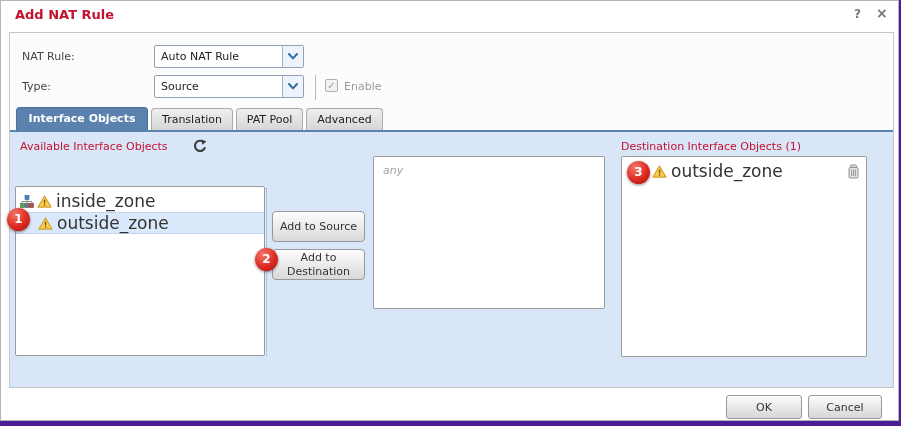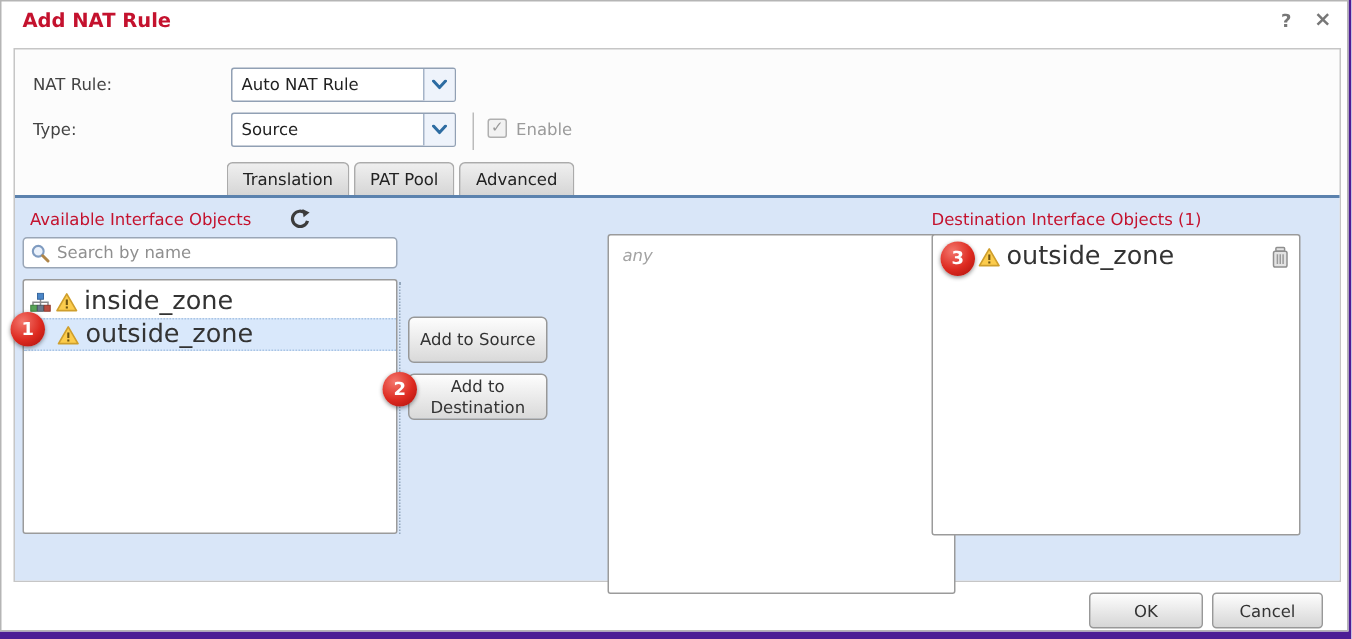--- a/index.html
+++ b/index.html
@@ -83,43 +83,35 @@
             </svg>
         </span>
       </div>
 
       <div class="vdivider" style="left:305px; top:42px; height:25px;"></div>
       <div class="checkbox" style="left:315px; top:46px;">
         <span>✓</span>
       </div>
       <div class="chk-label" style="left:334px; top:47px;">Enable</div>
 
+      <div class="tab active" style="left:6px;   width:132px;">Interface Objects</div>
       <div class="tab inactive" style="left:141px; width:82px;">Translation</div>
       <div class="tab inactive" style="left:226px; width:67px;">PAT Pool</div>
       <div class="tab inactive" style="left:296px; width:77px;">Advanced</div>
 
       <div class="content">
 
         <div class="col-title" style="left:10px; top:8px;">Available Interface Objects</div>
         <span class="icon" style="position:absolute; left:183px; top:7px;">
           <svg width="14" height="14" viewBox="0 0 14 14">
               <path d="M12 8.2 A5.1 5.1 0 1 1 10.6 3.2" fill="none" stroke="#3c3c3c" stroke-width="2.1"></path>
               <path d="M8.6 0.4 L13.4 2.6 L9.4 5.8 Z" fill="#3c3c3c"></path>
             </svg>
         </span>
 
-        <div class="search-box">
-          <span class="search-icon icon">
-            <svg width="14" height="14" viewBox="0 0 14 14">
-                <circle cx="5.5" cy="5.5" r="3.6" fill="#eaf1fb" stroke="#7f9bc0" stroke-width="1.4"></circle>
-                <line x1="8.5" y1="8.5" x2="12" y2="12" stroke="#b08648" stroke-width="2" stroke-linecap="round"></line>
-              </svg>
-          </span>
-          <input placeholder="Search by name" style="">
-        </div>
 
         <div class="panel" style="left:5px; top:54px; width:250px; height:170px;">
           <div class="list-row" style="margin-top:3px;">
             <span class="icon">
               <svg width="14" height="13" viewBox="0 0 14 13">
                 <path d="M7 4 V6.5 M2 9 V6.5 H12 V9 M7 6.5 V9" fill="none" stroke="#8a8a8a" stroke-width="1"></path>
                 <rect x="5" y="0.5" width="4" height="4" fill="#4a86c8" stroke="#2f5f97" stroke-width="0.6"></rect>
                 <rect x="0.5" y="8.5" width="4" height="4" fill="#57a457" stroke="#3b7a3b" stroke-width="0.6"></rect>
                 <rect x="5" y="8.5" width="4" height="4" fill="#6b7a8c" stroke="#48565f" stroke-width="0.6"></rect>
                 <rect x="9.5" y="8.5" width="4" height="4" fill="#bb4c3f" stroke="#8c3327" stroke-width="0.6"></rect>
@@ -146,21 +138,21 @@
           </div>
         </div>
         <div class="badge" style="left:-3px; top:76px;">1</div>
 
         <div class="dotted-div"></div>
 
         <button class="mid-btn" style="top:79px;">Add to Source</button>
         <button class="mid-btn" style="top:117px;">Add to Destination</button>
         <div class="badge" style="left:245px; top:116px;">2</div>
 
-        <div class="panel" style="left:363px; top:24px; width:232px; height:240px;margin-left:32px;">
+        <div class="panel" style="left:363px; top:24px; width:232px; height:153px;">
           <div class="any-txt">any</div>
         </div>
 
         <div class="col-title" style="left:611px; top:8px;">Destination Interface Objects (1)</div>
         <div class="panel" style="left:611px; top:24px; width:246px; height:201px;">
           <div class="list-row" style="margin-top:3px; padding-left:30px;">
             <span class="icon">
               <svg width="15" height="13" viewBox="0 0 16 14">
                   <path d="M8 1 L15 13 H1 Z" fill="#fccc4d" stroke="#cf9f2d" stroke-width="1.2" stroke-linejoin="round"></path>
                   <rect x="7.3" y="5" width="1.5" height="4" fill="#6e5410"></rect>

